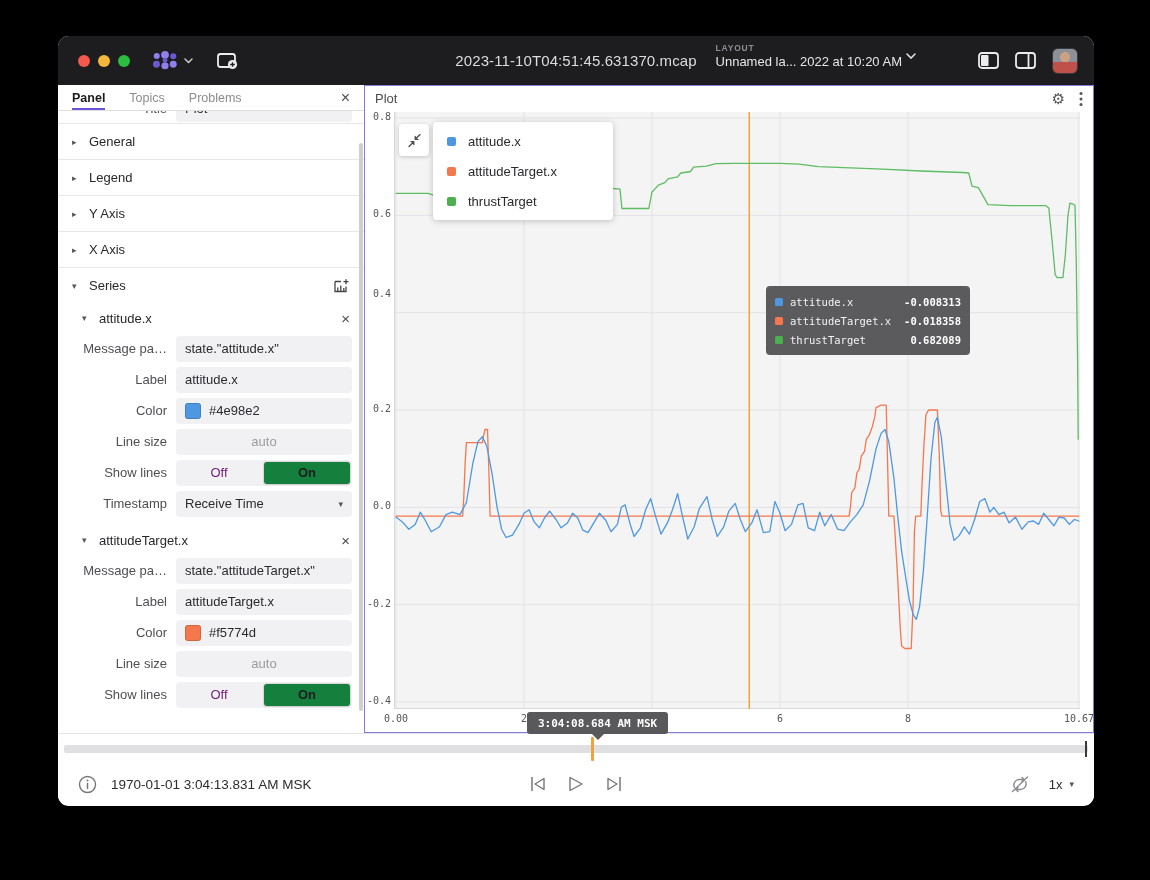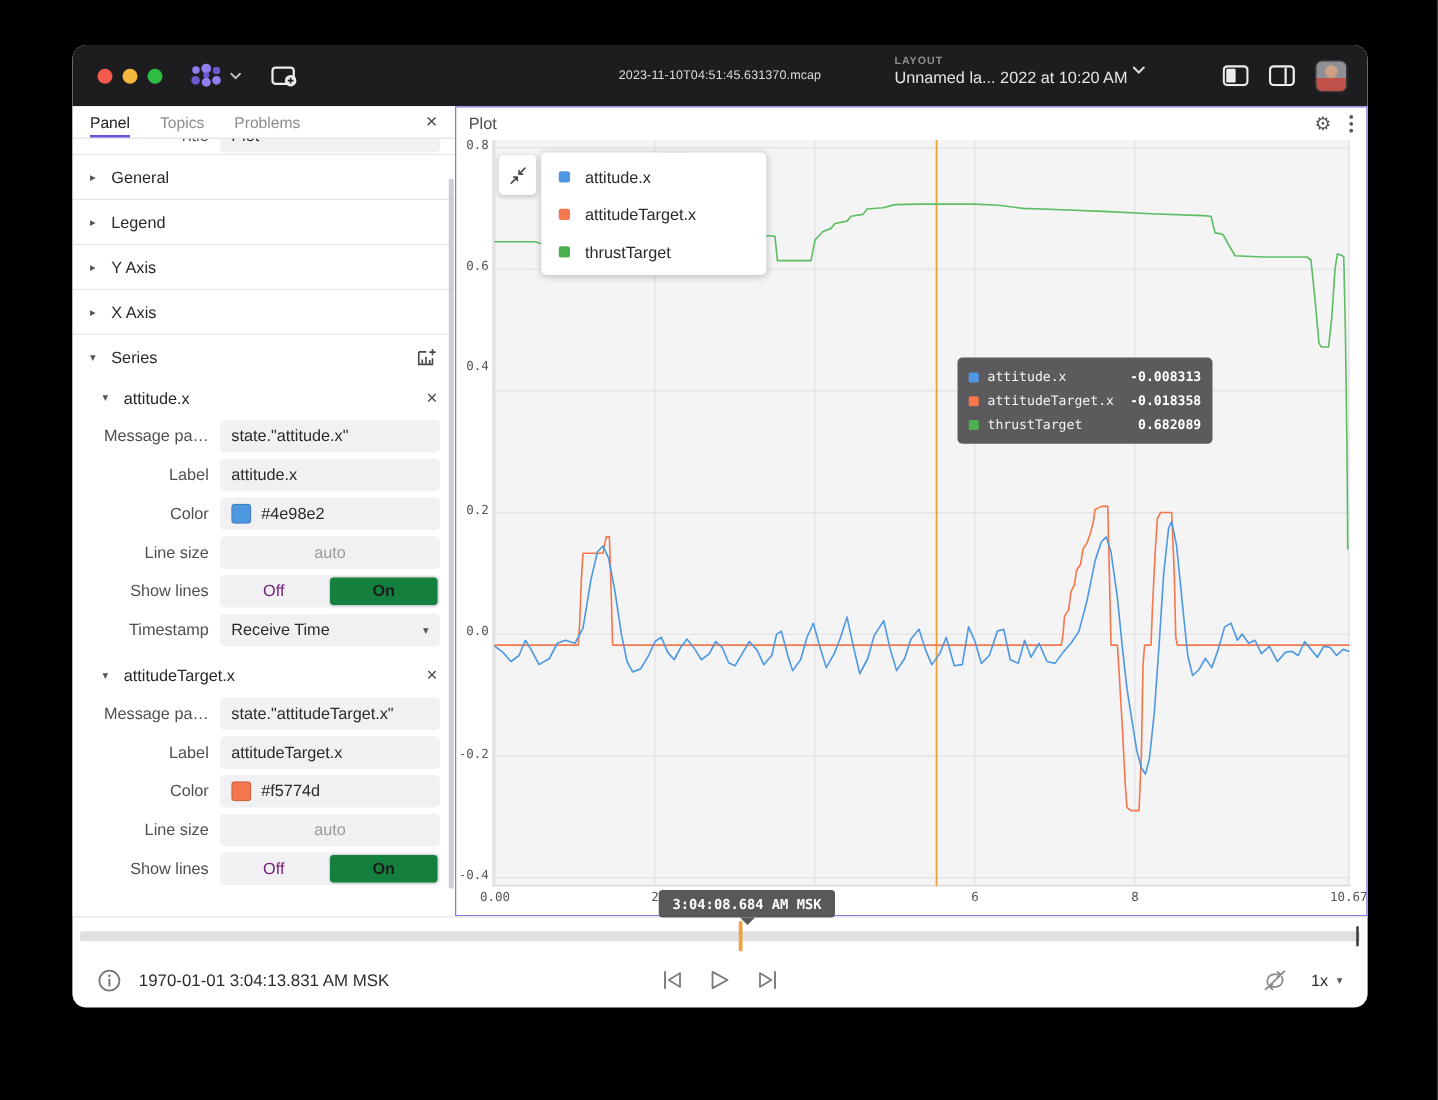--- a/index.html
+++ b/index.html
@@ -7,38 +7,38 @@
   .window { position:absolute; left:58px; top:36px; width:1036px; height:770px; background:#fff; border-radius:11px; overflow:visible; box-shadow:0 25px 70px rgba(0,0,0,.6); }
   .window-clip { position:absolute; inset:0; border-radius:11px; overflow:hidden; }
 
   
   .titlebar { position:relative; height:49px; background:#1d1d20; display:flex; align-items:center; }
   .traffic { display:flex; gap:8px; margin-left:20px; }
   .light { width:12px; height:12px; border-radius:50%; }
   .light.red{background:#f4594e;} .light.yellow{background:#f5b63c;} .light.green{background:#2dbd41;}
   .logo-group { display:flex; align-items:center; gap:6px; margin-left:22px; }
   .addpanel { margin-left:22px; display:flex; align-items:center; }
-  .tb-filename { position:absolute; left:50%; transform:translateX(-50%); top:0; height:49px; display:flex; align-items:center; font-size:10px; color:#dcdcde; letter-spacing:.1px; white-space:nowrap; }
+  .tb-filename { position:absolute; left:50%; transform:translateX(-50%); top:0; height:49px; display:flex; align-items:center; font-size:15px; color:#dcdcde; letter-spacing:.1px; white-space:nowrap; }
   .tb-layout { position:absolute; right:178px; top:7px; display:flex; align-items:center; gap:4px; }
   .tb-layout-text { display:flex; flex-direction:column; line-height:1.25; }
   .tb-layout-label { font-size:8.5px; letter-spacing:.8px; color:#8e8e93; font-weight:600; }
   .tb-layout-name { font-size:13px; color:#e6e6e8; white-space:nowrap; }
   .tb-right { position:absolute; right:16px; top:0; height:49px; display:flex; align-items:center; gap:16px; }
   .avatar { width:26px; height:26px; border-radius:6px; background:
      radial-gradient(circle at 50% 34%, #caa184 0 25%, rgba(0,0,0,0) 26%),
      linear-gradient(180deg,#8d9197 0 56%, #c0504a 56%); border:1px solid #3a3a3e; }
 
   
   .main { display:flex; height:648px; background:#fff; }
 
   
   .sidebar { position:relative; width:306px; flex:none; background:#fff; overflow:hidden; }
   .sb-tabs { height:26px; display:flex; align-items:center; gap:24px; padding:0 14px; border-bottom:1px solid #dfdfe2; }
   .sb-tab { font-size:12.5px; color:#8c8c90; cursor:default; height:100%; display:flex; align-items:center; }
-  .sb-tab.active { color:#1c1c1f; font-weight:400; box-shadow:inset 0 -2px 0 #6c51d8; }
+  .sb-tab.active { color:#1c1c1f; font-weight:700; box-shadow:inset 0 -2px 0 #6c51d8; }
   .sb-close { margin-left:auto; color:#4c4c50; font-size:16px; line-height:1; }
   .sb-clip { height:12px; overflow:hidden; position:relative; }
   .sb-clip .row { transform:translateY(-18px); }
   .row { display:flex; align-items:center; height:31px; padding:0 12px 0 0; }
   .row-label { width:118px; flex:none; text-align:right; font-size:13px; color:#4f4f54; padding-right:9px; white-space:nowrap; overflow:hidden; }
   .row-control { flex:1; height:26px; background:#f1f1f3; border-radius:4px; display:flex; align-items:center; padding:0 9px; font-size:13px; color:#2a2a2e; position:relative; }
   .row-control.placeholder { justify-content:center; color:#9a9a9f; }
   .swatch { width:16px; height:16px; border-radius:3px; border:1px solid rgba(0,0,0,.15); margin-right:8px; flex:none; }
   .seg { flex:1; height:26px; background:#f1f1f3; border-radius:4px; display:flex; font-size:13px; }
   .seg-off { flex:1; display:flex; align-items:center; justify-content:center; color:#701a75; }

